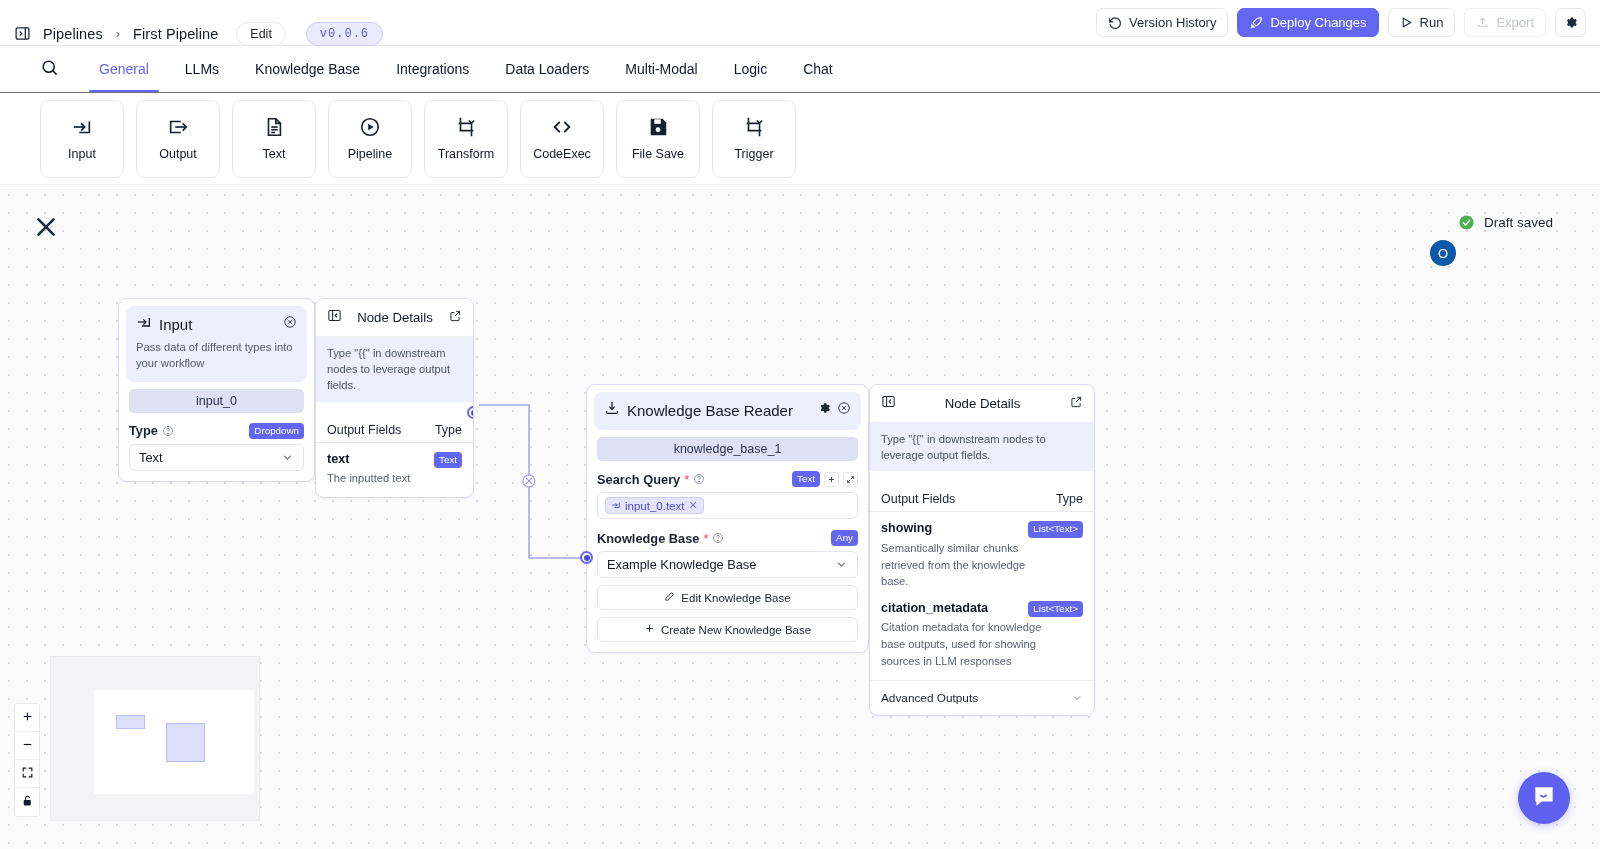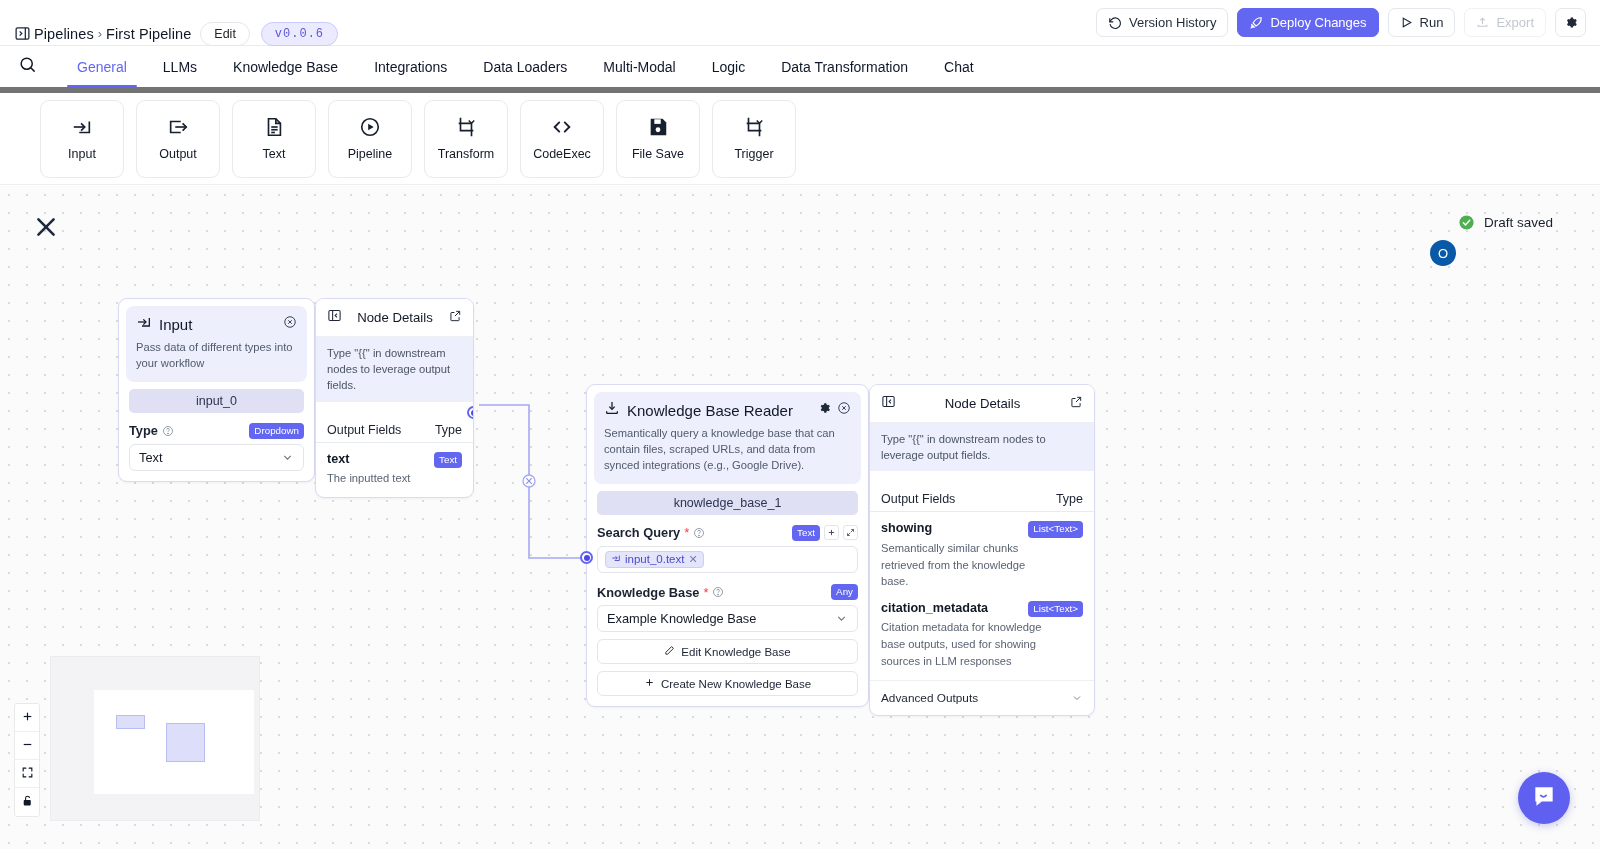--- a/index.html
+++ b/index.html
@@ -13,21 +13,21 @@
 
   
   .topbar {
     height: 46px; width: 100%;
     display: flex; align-items: center;
     padding: 0 14px;
     border-bottom: 1px solid #e9ecef;
     background: #fff;
     position: relative;
   }
-  .tb-left { display: flex; align-items: center; gap: 3px; margin-top: 22px; }
+  .tb-left { display: flex; align-items: center; gap: 12px; margin-top: 22px; }
   .panel-icon { width: 17px; height: 17px; color: #1e293b; display:flex; }
   .crumb {
     font-size: 14.5px; color: #111827; letter-spacing: .1px;
   }
   .crumb-sep { color:#6b7280; font-size: 13px; margin: 0 1px; }
   .crumb.strong { font-weight: 400; }
   .pill-btn {
     border: 1px solid #e4e7ec; border-radius: 999px;
     font-size: 12.5px; color: #222; background: #fff;
     padding: 4px 13px; margin-left: 6px; cursor: pointer;
@@ -53,21 +53,21 @@
     background: #6366f1; border-color: #6366f1; color: #fff;
     font-weight: 500;
   }
   .btn.disabled { color: #c3c7ce; border-color: #f0f1f4; cursor: default; }
   .btn.icon-only { width: 31px; padding: 0; justify-content: center; }
   .btn svg { display:block; }
 
   
   .tabbar {
     height: 47px; display: flex; align-items: stretch;
-    padding: 0 18px; border-bottom: 6px solid #737373; background:#fff;
+    padding: 0 40px; border-bottom: 1px solid #737373; background:#fff;
   }
   .search-wrap { display: flex; align-items: center; padding-right: 22px; }
   .tabs { display: flex; align-items: stretch; gap: 0; }
   .tab {
     display: flex; align-items: center; padding: 0 18px;
     font-size: 14px; color: #0f172a; cursor: pointer;
     position: relative; white-space: nowrap;
   }
   .tab.active { color: #6366f1; }
   .tab.active::after {
@@ -319,21 +319,20 @@
     </span>
   </div>
   <div class="tabs">
     <div class="tab active">General</div>
     <div class="tab">LLMs</div>
     <div class="tab">Knowledge Base</div>
     <div class="tab">Integrations</div>
     <div class="tab">Data Loaders</div>
     <div class="tab">Multi-Modal</div>
     <div class="tab">Logic</div>
-    <div class="tab">Data Transformation</div>
     <div class="tab">Chat</div>
   </div>
 </div>
 
 <div class="palette">
 
   <div class="pal-card">
     <span class="pi">
       <svg width="22" height="22" viewBox="0 0 24 24" fill="none" stroke="currentColor" stroke-width="1.8">
         <path d="M20 6v12H9"></path>
@@ -555,21 +554,20 @@
           </span>
           <span>
             <svg width="14" height="14" viewBox="0 0 24 24" fill="none" stroke="#374151" stroke-width="1.7">
               <circle cx="12" cy="12" r="9"></circle>
                 <line x1="9" y1="9" x2="15" y2="15"></line>
                 <line x1="15" y1="9" x2="9" y2="15"></line>
             </svg>
           </span>
         </span>
       </div>
-      <div class="node-desc">Semantically query a knowledge base that can contain files, scraped URLs, and data from synced integrations (e.g., Google Drive).</div>
     </div>
     <div class="node-body">
       <div class="name-chip">knowledge_base_1</div>
 
       <div class="field-label-row">
         <span class="field-label">Search Query</span>
         <span class="req-star">*</span>
         <span class="help-icon">
           <svg width="12" height="12" viewBox="0 0 24 24" fill="none" stroke="currentColor" stroke-width="1.8">
             <circle cx="12" cy="12" r="9"></circle>

